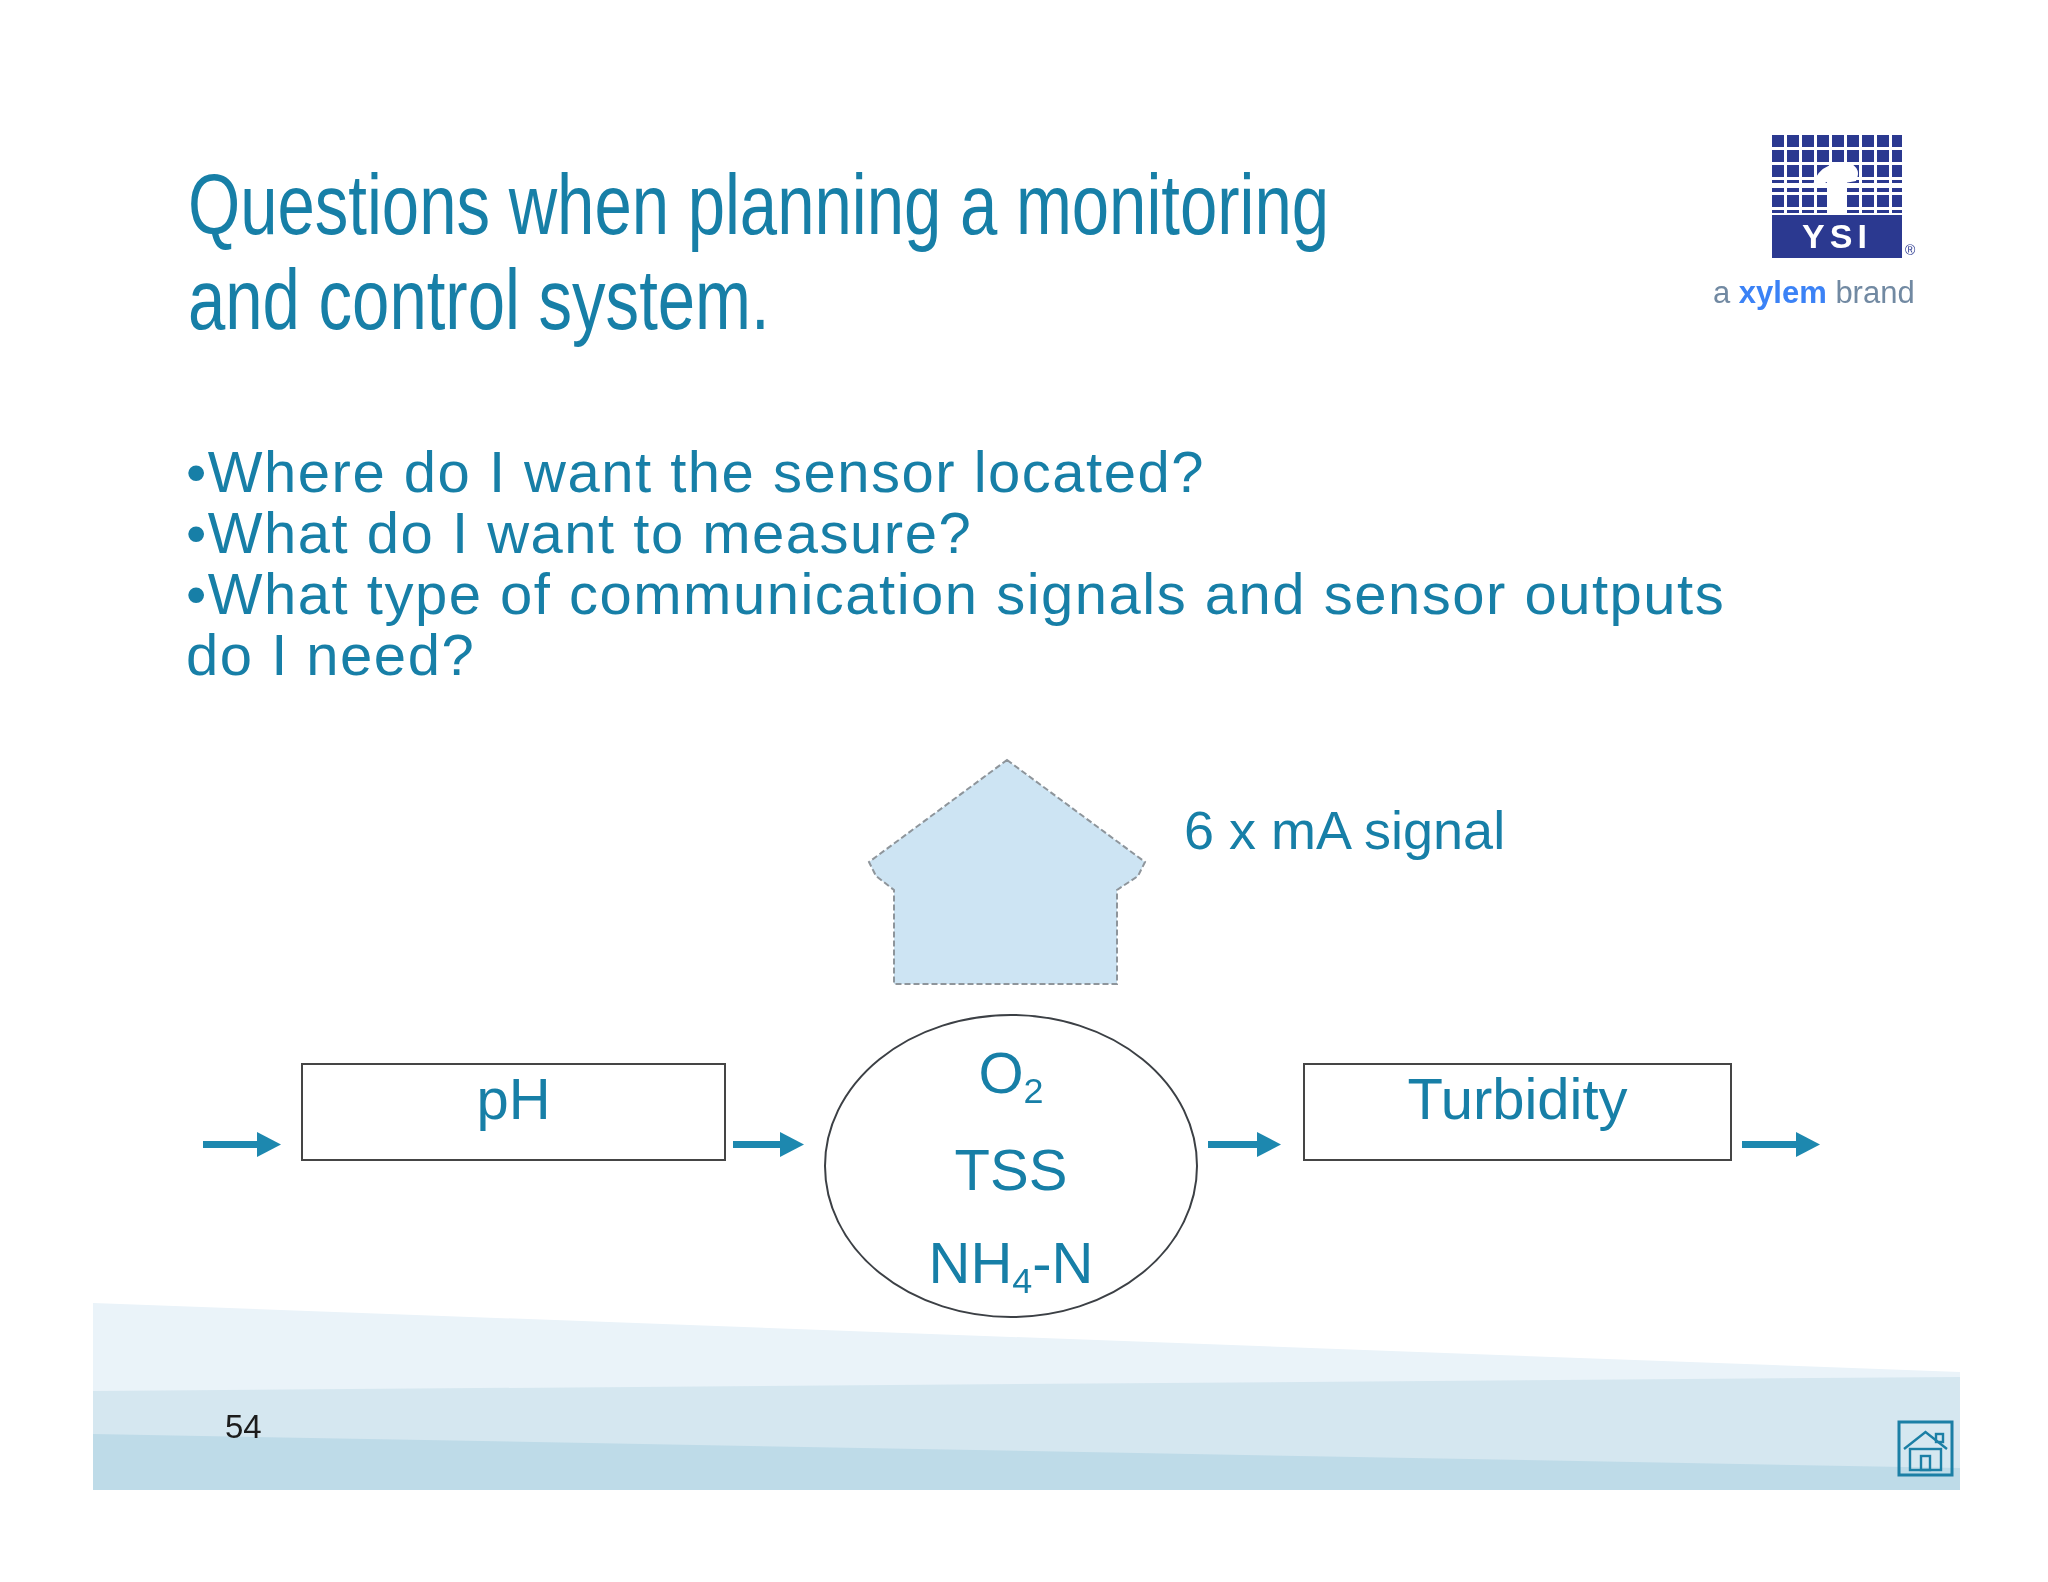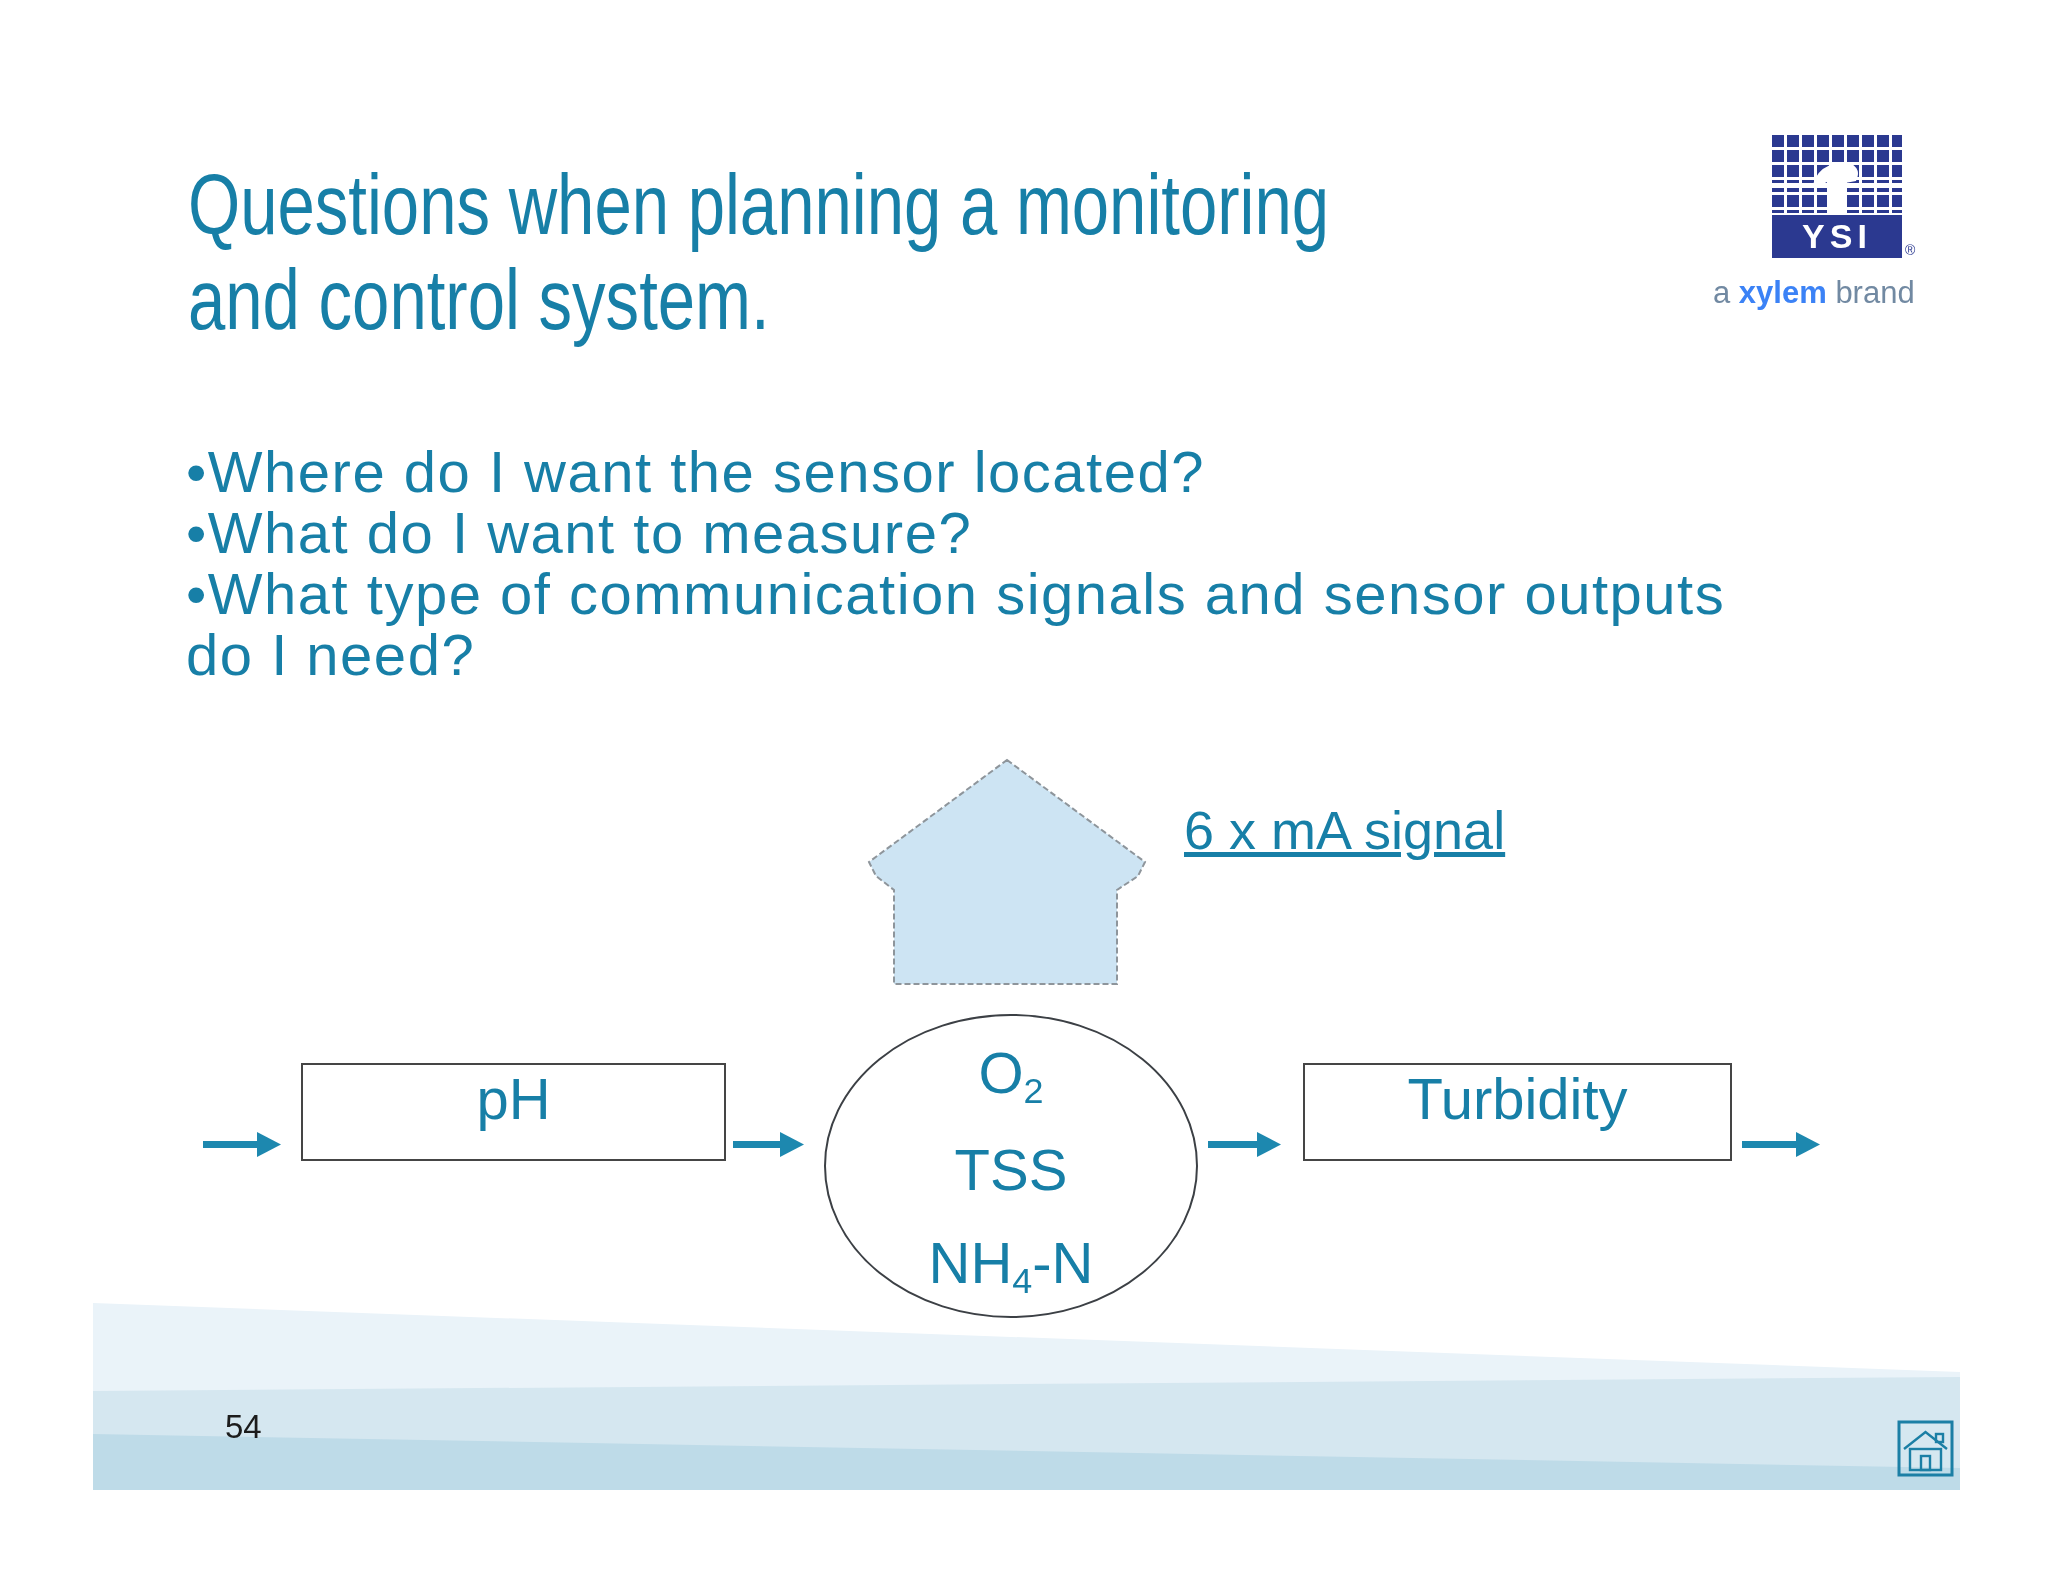--- a/index.html
+++ b/index.html
@@ -10,21 +10,21 @@
   
   .title{left:188px;top:157px;font-size:86px;line-height:95px;color:#177fa7;
          transform:scaleX(0.78);transform-origin:0 0;white-space:nowrap;font-weight:400;}
 
   
   .bullets{left:186px;top:441px;width:1600px;font-size:58px;line-height:61px;
            color:#177fa7;letter-spacing:1.5px;}
   .bullet-line{margin:0;}
 
   
-  .signal-label{left:1184px;top:799px;font-size:54px;color:#177fa7;white-space:nowrap;text-decoration:underline;}
+  .signal-label{left:1184px;top:799px;font-size:54px;color:#177fa7;white-space:nowrap;}
   .node-box{border:2px solid #454545;background:#fff;display:flex;
             justify-content:center;font-size:58px;color:#177fa7;}
   .box-ph{left:301px;top:1063px;width:421px;height:94px;}
   .box-turb{left:1303px;top:1063px;width:425px;height:94px;}
   .ellipse-label{left:826px;width:370px;text-align:center;font-size:58px;color:#177fa7;}
   .sub{font-size:0.62em;vertical-align:-0.28em;}
 
   
   .page-number{left:188px;top:1408px;font-size:33px;color:#1c1c1c;margin-left:37px;}
 

